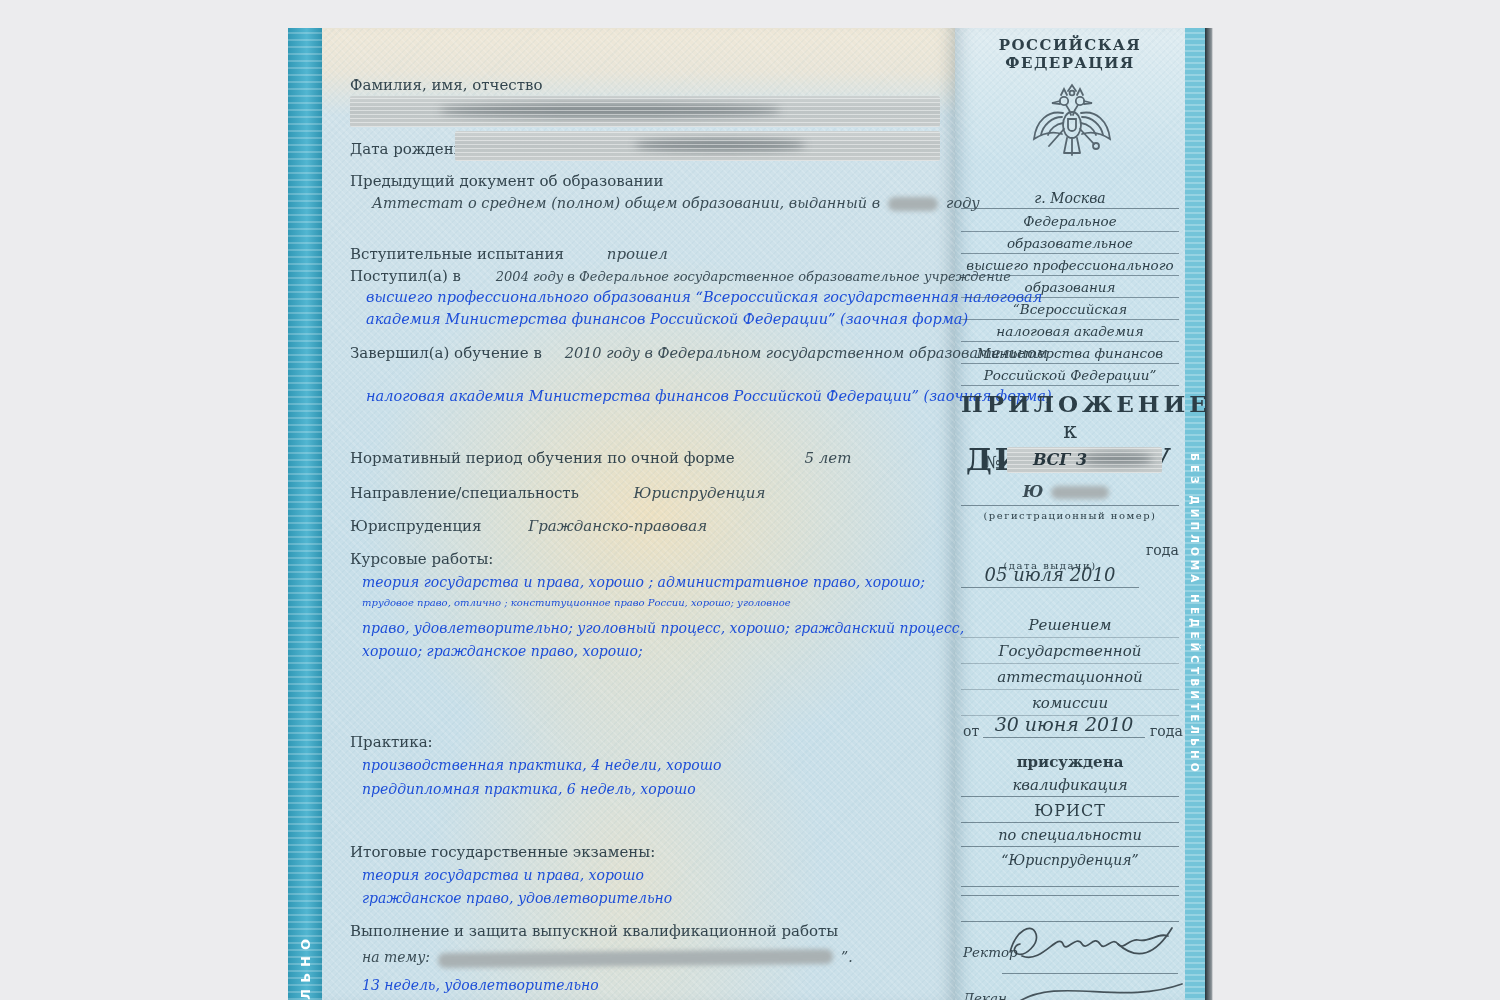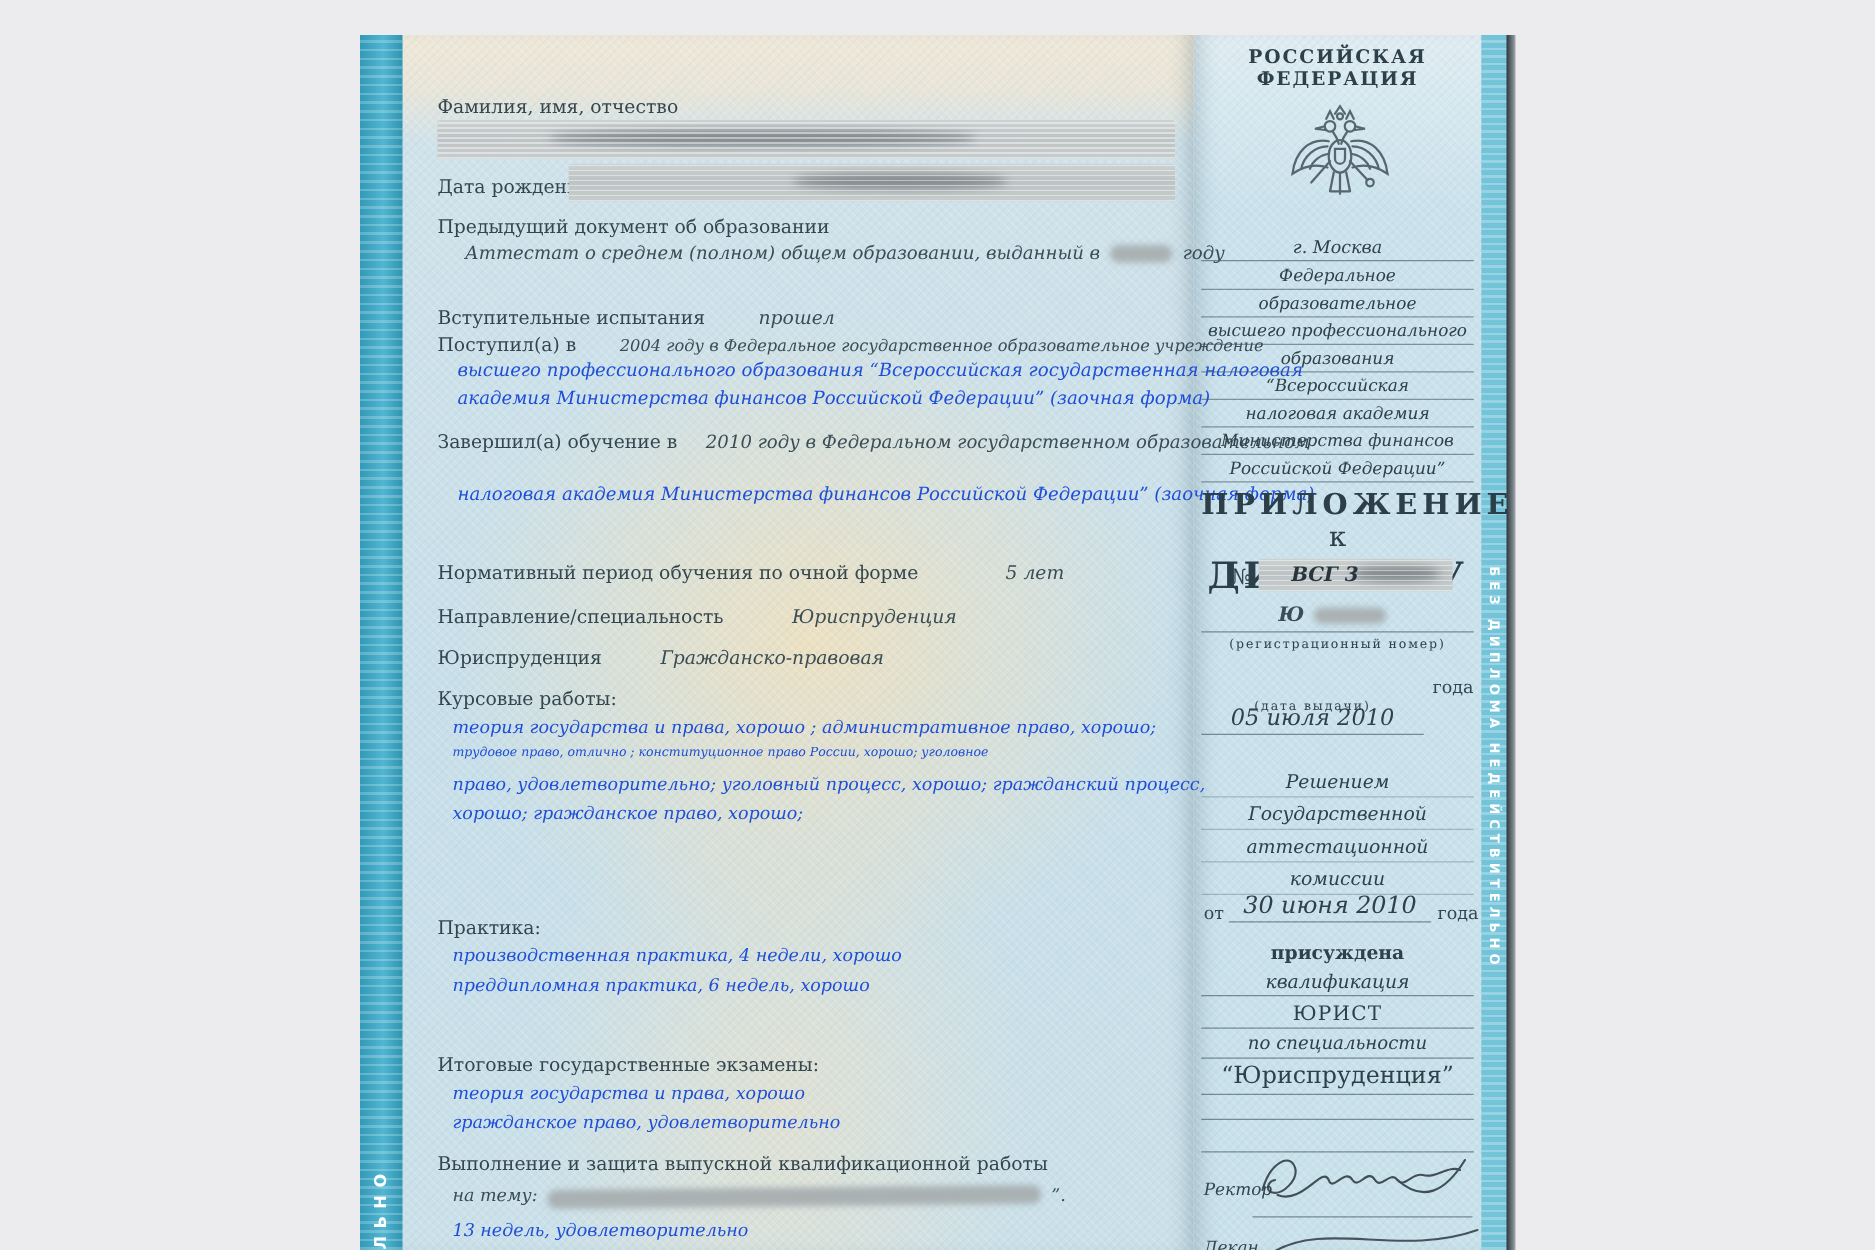--- a/index.html
+++ b/index.html
@@ -226,21 +226,21 @@
   </div>
 
   <div class="row" style="left:963px; top:723px; font-size:14px;">от</div>
   <div class="rc uline" style="left:983px; width:162px; top:710px; height:28px; line-height:28px; font-size:19px; font-style:italic;">30 июня 2010</div>
   <div class="row" style="left:1150px; top:723px; font-size:14px;">года</div>
 
   <div class="rc" style="top:753px; font-weight:bold; font-size:15px;">присуждена</div>
   <div class="rc uline" style="top:774px; height:23px; line-height:23px; font-size:15px; font-style:italic;">квалификация</div>
   <div class="rc uline" style="top:798px; height:25px; line-height:25px; font-size:16px; letter-spacing:1px;">ЮРИСТ</div>
   <div class="rc uline" style="top:824px; height:23px; line-height:23px; font-size:14.5px; font-style:italic;">по специальности</div>
-  <div class="rc uline" style="top:848px; height:28px; line-height:25px; font-size:19px; ">“Юриспруденция”</div>
+  <div class="rc uline" style="top:848px; height:39px; line-height:25px; font-size:14px; font-style:italic;">“Юриспруденция”</div>
 
   <div class="rc uline" style="top:872px; height:24px;"></div>
   <div class="rc uline" style="top:898px; height:24px;"></div>
 
   <div class="row" style="left:963px; top:944px; font-size:13.5px; font-style:italic;">Ректор</div>
   <div class="rc uline" style="left:1002px; width:176px; top:948px; height:26px;"></div>
   <svg class="sig" style="left:1000px; top:908px;" width="180" height="70" viewBox="0 0 180 70">
     <g fill="none" stroke="#2f3b42" stroke-width="1.7" stroke-linecap="round" opacity="0.88">
       <path d="M10 44 C16 22 32 14 36 26 C39 36 26 48 18 46 C12 45 14 37 20 36"></path>
       <path d="M22 48 C42 56 58 24 63 36 C66 46 76 26 82 36 C87 44 94 26 100 36 C105 44 112 28 118 36 C123 43 130 30 138 32 C150 35 158 24 168 28"></path>

